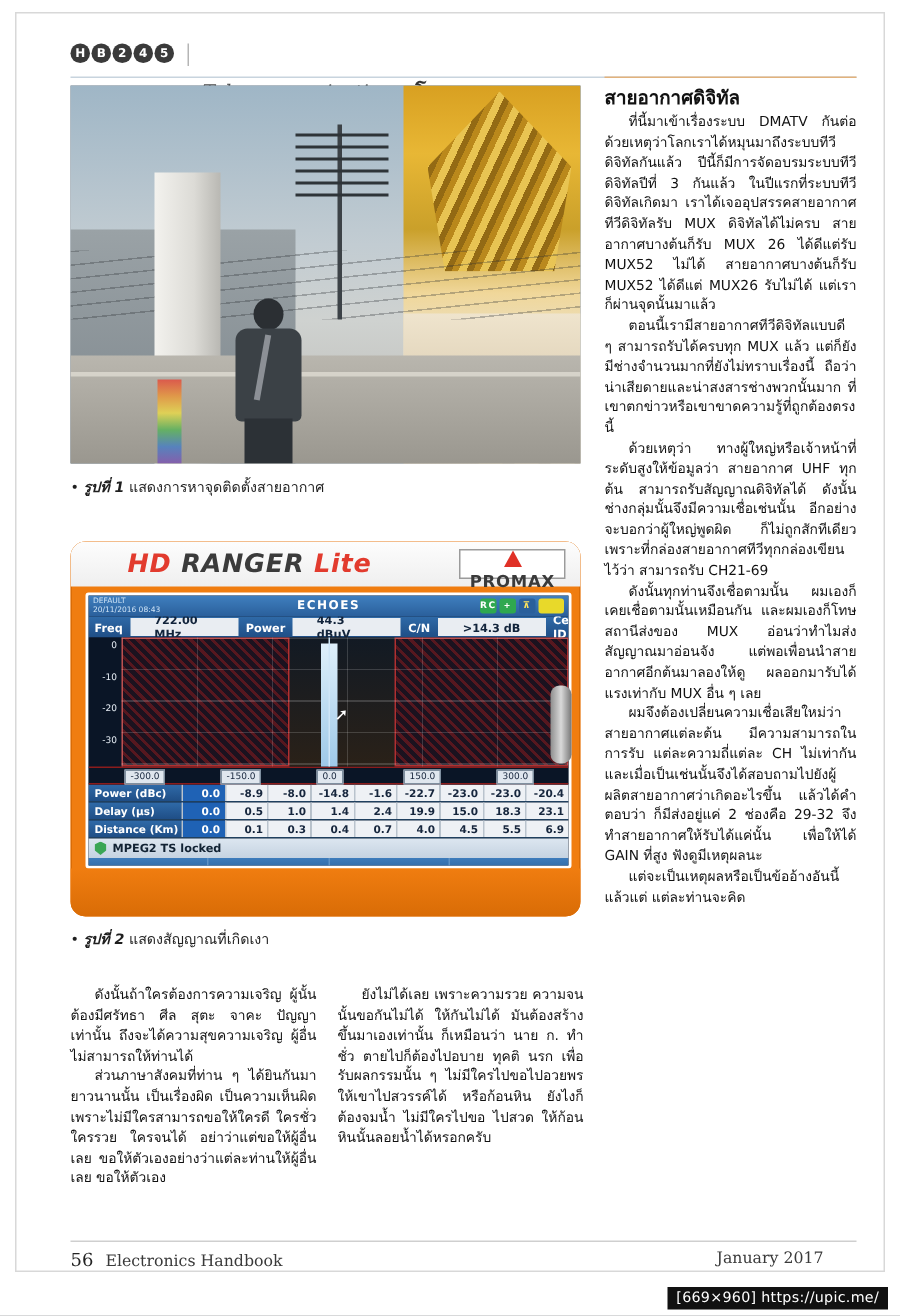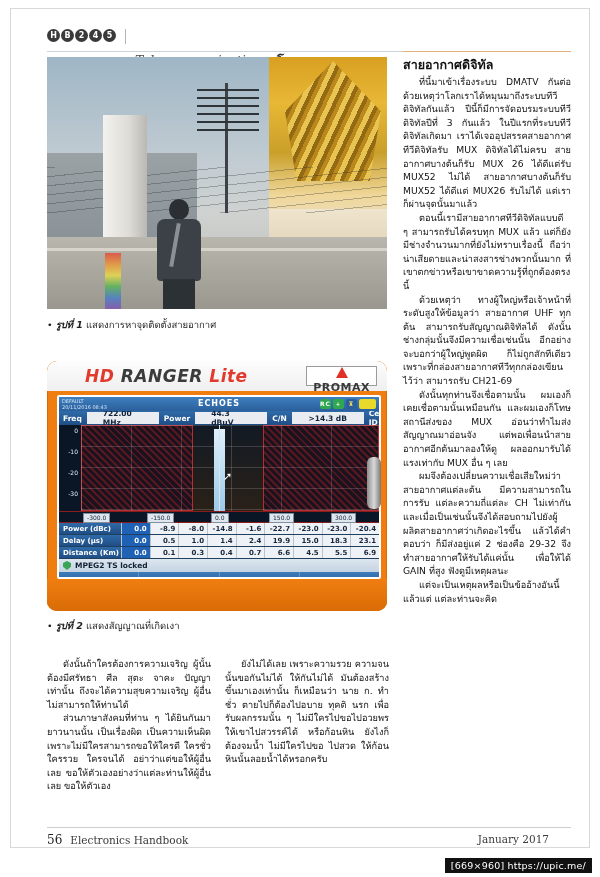--- a/index.html
+++ b/index.html
@@ -385,21 +385,21 @@
             <div class="c">18.3</div>
             <div class="c">23.1</div>
           </div>
           <div class="row">
             <div class="rh">Distance (Km)</div>
             <div class="c hi">0.0</div>
             <div class="c">0.1</div>
             <div class="c">0.3</div>
             <div class="c">0.4</div>
             <div class="c">0.7</div>
-            <div class="c">6.6</div>
+            <div class="c">4.0</div>
             <div class="c">4.5</div>
             <div class="c">5.5</div>
             <div class="c">6.9</div>
           </div>
         </div>
 
         <div class="status">
           <div class="shield"></div>
           <span>MPEG2 TS locked</span>
         </div>

